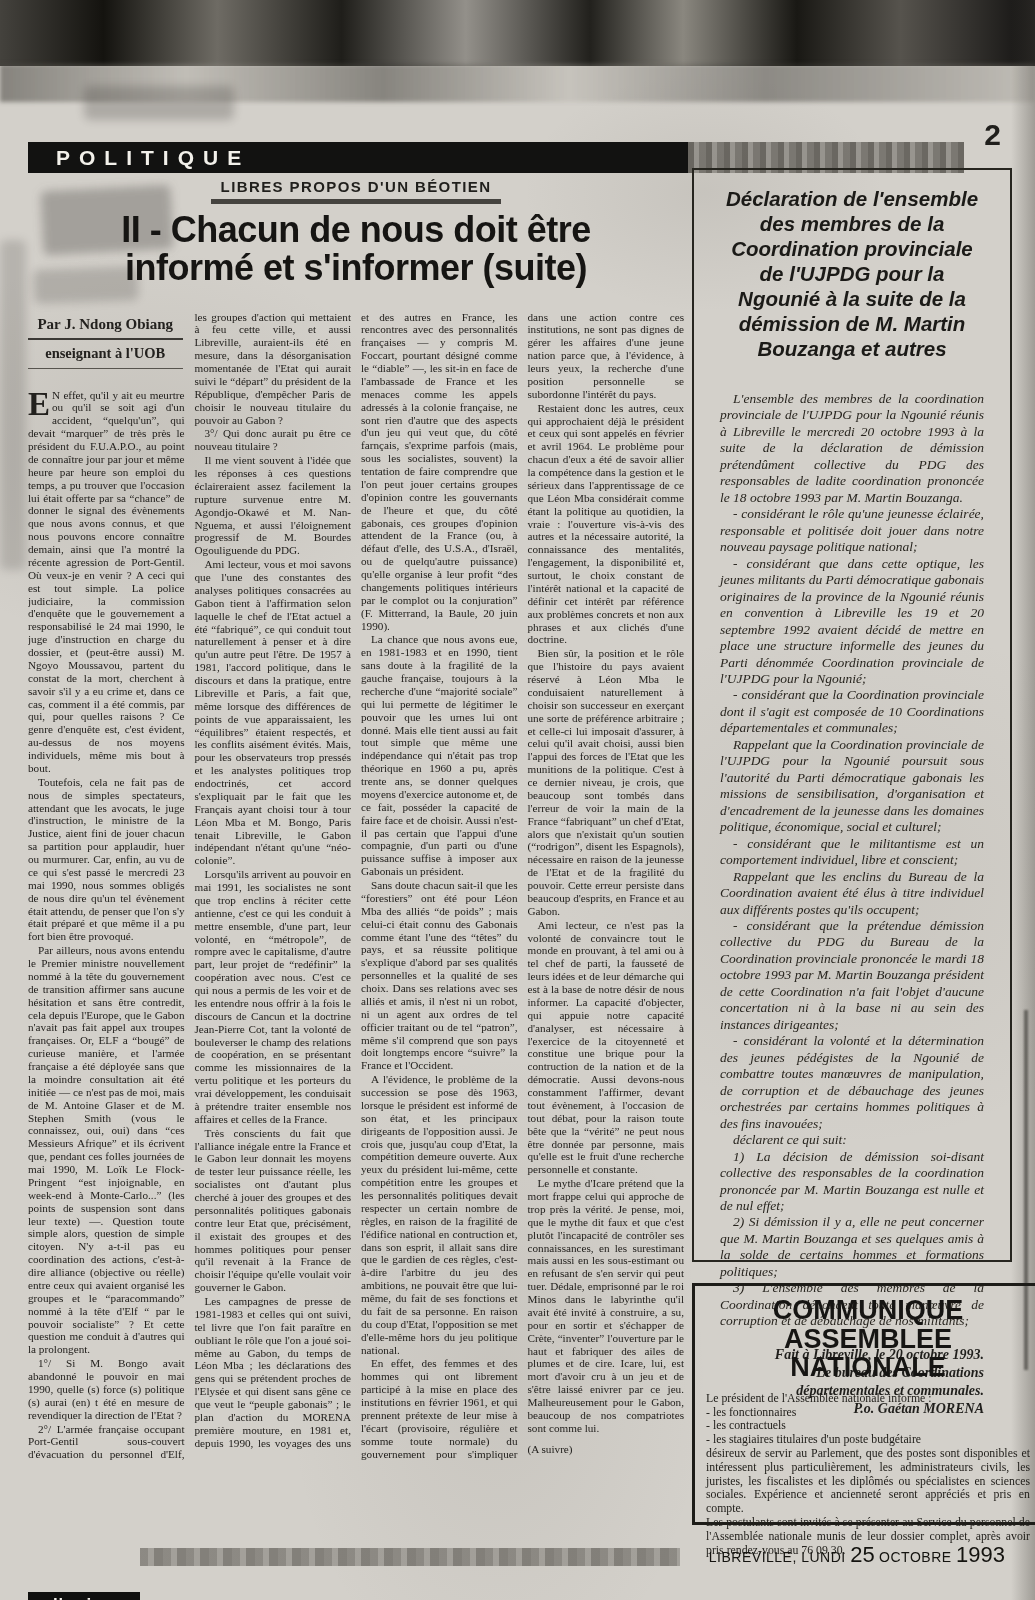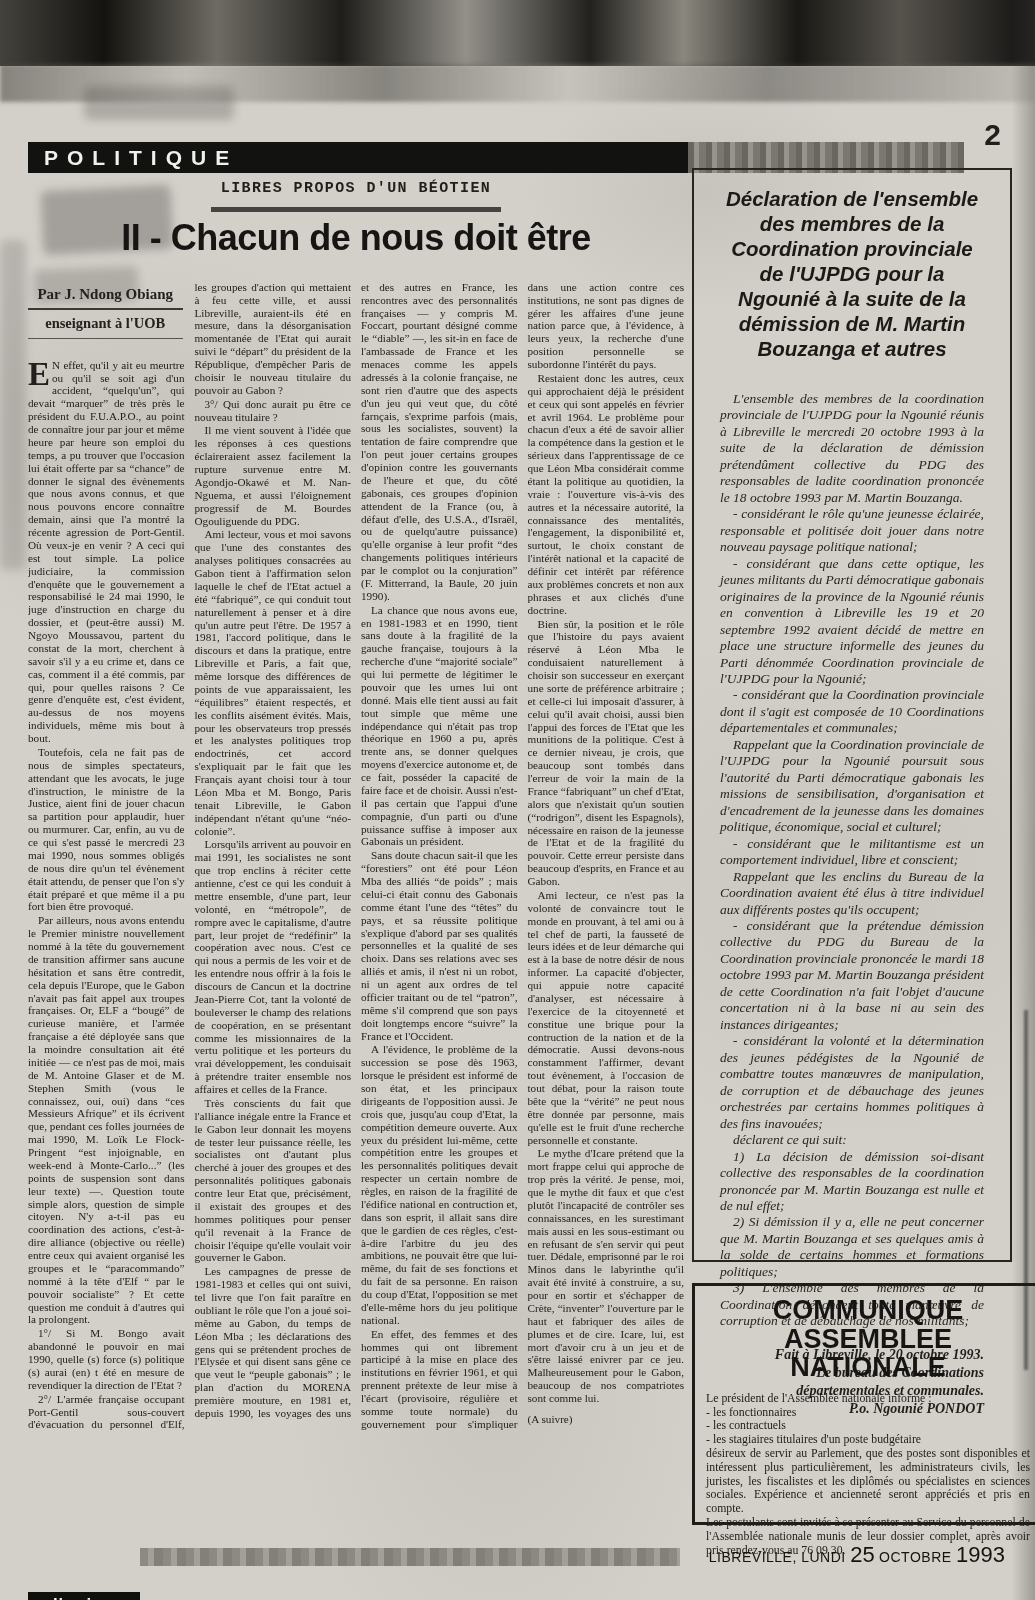--- a/index.html
+++ b/index.html
@@ -35,36 +35,36 @@
   .smudge.d { left:84px; top:86px;  width:150px; height:34px; opacity:.8; }
   .edge-right { position:absolute; right:0; top:0; width:24px; height:1600px;
     background:linear-gradient(270deg, rgba(75,72,66,.38), rgba(75,72,66,0)); }
   .fold-streak { position:absolute; right:7px; top:1010px; width:4px; height:360px;
     background:rgba(42,40,36,.55); filter:blur(1.2px); }
 
   
   .section-bar { position:absolute; left:28px; top:142px; width:660px; height:31px; background:#121211; }
   .section-bar span {
     display:block; color:#f2f0ea; font-family:"Liberation Sans", sans-serif;
-    font-weight:700; font-size:21px; line-height:31px; letter-spacing:9px; padding-left:16px;
+    font-weight:700; font-size:21px; line-height:31px; letter-spacing:9px; padding-left:28px;
   }
   .section-bar-ext {
     position:absolute; left:688px; top:142px; width:276px; height:31px; opacity:.85; filter:blur(.4px);
     background:repeating-linear-gradient(90deg,#595650 0 6px,#8e8b85 6px 11px,#6c6963 11px 18px);
   }
   .page-num { position:absolute; right:34px; top:118px; font-family:"Liberation Sans", sans-serif;
     font-weight:700; font-size:30px; }
 
   
   .article { position:absolute; left:28px; top:178px; width:656px; }
   .kicker-wrap { text-align:center; }
   .kicker {
-    display:inline-block; font-family:Liberation Mono, monospace; font-weight:700;
+    display:inline-block; font-family:Liberation Sans, sans-serif; font-weight:700;
     font-size:15px; letter-spacing:1.4px; text-transform:uppercase;
-    padding:0 10px 10px; border-bottom:5px solid #45433f;
+    padding:0 10px 4px; border-bottom:5px solid #45433f;
   }
   .headline {
     margin:7px 0 24px; text-align:center;
     font-family:"Liberation Sans", sans-serif; font-weight:900;
     font-size:36px; line-height:1.05; letter-spacing:-0.5px; color:#161513;
   }
   .article-body {
     column-count:4; column-gap:10px; height:1240px; overflow:hidden;
     font-size:11.2px; line-height:1.15; text-align:justify; color:#23211e;
   }
@@ -149,20 +149,21 @@
   </div>
   <div class="section-bar-ext"></div>
   <div class="page-num">2</div>
 
   <div class="article">
     <div class="kicker-wrap">
       <span class="kicker">Libres propos d'un Béotien</span>
     </div>
     <h1 class="headline">
       <span>II - Chacun de nous doit être</span><br>
+      <span>informé et s'informer (suite)</span>
     </h1>
     <div class="article-body">
       <div class="byline-box">
         <div class="byline">Par J. Ndong Obiang</div>
         <div class="byline-role">enseignant à l'UOB</div>
       </div>
       <p class="lead"><span class="dropcap">E</span><span>N effet, qu'il y ait eu meurtre ou qu'il se soit agi d'un accident, “quelqu'un”, qui devait “marquer” de très près le président du F.U.A.P.O., au point de connaître jour par jour et même heure par heure son emploi du temps, a pu trouver que l'occasion lui était offerte par sa “chance” de donner le signal des évènements que nous avons connus, et que nous pouvons encore connaître demain, ainsi que l'a montré la récente agression de Port-Gentil. Où veux-je en venir ? A ceci qui est tout simple. La police judiciaire, la commission d'enquête que le gouvernement a responsabilisé le 24 mai 1990, le juge d'instruction en charge du dossier, et (peut-être aussi) M. Ngoyo Moussavou, partent du constat de la mort, cherchent à savoir s'il y a eu crime et, dans ce cas, comment il a été commis, par qui, pour quelles raisons ? Ce genre d'enquête est, c'est évident, au-dessus de nos moyens individuels, même mis bout à bout.</span></p>
       <div>
           <p>Toutefois, cela ne fait pas de nous de simples spectateurs, attendant que les avocats, le juge d'instruction, le ministre de la Justice, aient fini de jouer chacun sa partition pour applaudir, huer ou murmurer. Car, enfin, au vu de ce qui s'est passé le mercredi 23 mai 1990, nous sommes obligés de nous dire qu'un tel évènement était attendu, de penser que l'on s'y était préparé et que même il a pu fort bien être provoqué.</p>
           <p>Par ailleurs, nous avons entendu le Premier ministre nouvellement nommé à la tête du gouvernement de transition affirmer sans aucune hésitation et sans être contredit, cela depuis l'Europe, que le Gabon n'avait pas fait appel aux troupes françaises. Or, ELF a “bougé” de curieuse manière, et l'armée française a été déployée sans que la moindre consultation ait été initiée — ce n'est pas de moi, mais de M. Antoine Glaser et de M. Stephen Smith (vous le connaissez, oui, oui) dans “ces Messieurs Afrique” et ils écrivent que, pendant ces folles journées de mai 1990, M. Loïk Le Flock-Pringent “est injoignable, en week-end à Monte-Carlo...” (les points de suspension sont dans leur texte) —. Question toute simple alors, question de simple citoyen. N'y a-t-il pas eu coordination des actions, c'est-à-dire alliance (objective ou réelle) entre ceux qui avaient organisé les groupes et le “paracommando” nommé à la tête d'Elf “ par le pouvoir socialiste” ? Et cette question me conduit à d'autres qui la prolongent.</p>
@@ -200,21 +201,21 @@
         <p>- considérant que la prétendue démission collective du PDG du Bureau de la Coordination provinciale prononcée le mardi 18 octobre 1993 par M. Martin Bouzanga président de cette Coordination n'a fait l'objet d'aucune concertation ni à la base ni au sein des instances dirigeantes;</p>
         <p>- considérant la volonté et la détermination des jeunes pédégistes de la Ngounié de combattre toutes manœuvres de manipulation, de corruption et de débauchage des jeunes orchestrées par certains hommes politiques à des fins inavouées;</p>
         <p>déclarent ce qui suit:</p>
         <p>1) La décision de démission soi-disant collective des responsables de la coordination prononcée par M. Martin Bouzanga est nulle et de nul effet;</p>
         <p>2) Si démission il y a, elle ne peut concerner que M. Martin Bouzanga et ses quelques amis à la solde de certains hommes et formations politiques;</p>
         <p>3) L'ensemble des membres de la Coordination dénoncent toute manœuvre de corruption et de débauchage de nos militants;</p>
       </div>
     <div class="decl-signoff">
         <p>Fait à Libreville, le 20 octobre 1993.</p>
         <p>Le bureau des Coordinations départementales et communales.</p>
-        <p>P.o. Ngounié PONDOT</p>
+        <p>P.o. Gaétan MORENA</p>
       </div>
   </div>
 
   <div class="comm-box">
     <h2 class="comm-title">
       <span>COMMUNIQUE ASSEMBLEE</span><br>
       <span>NATIONALE</span>
     </h2>
     <div class="comm-body">
         <p>Le président de l'Assemblée nationale informe :</p>

